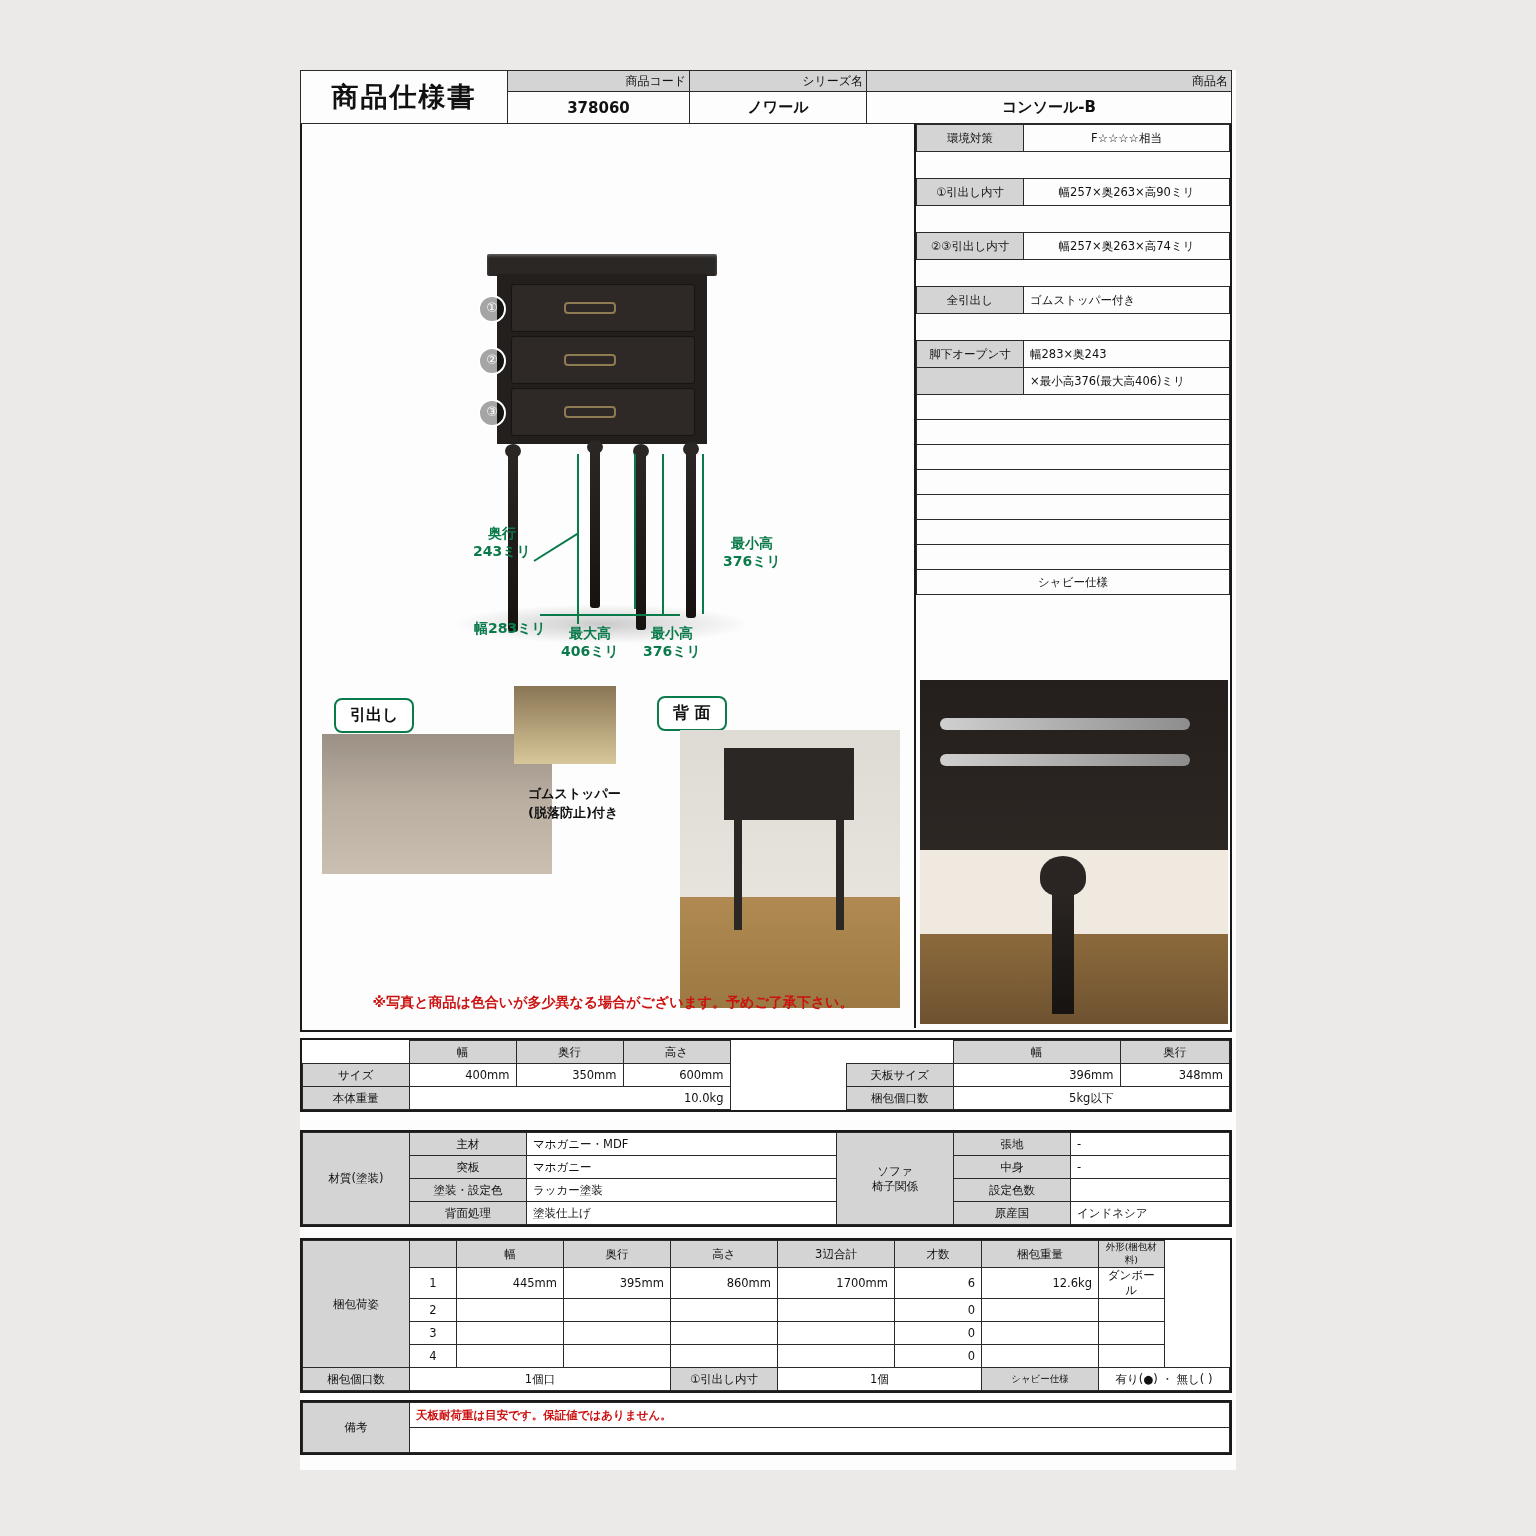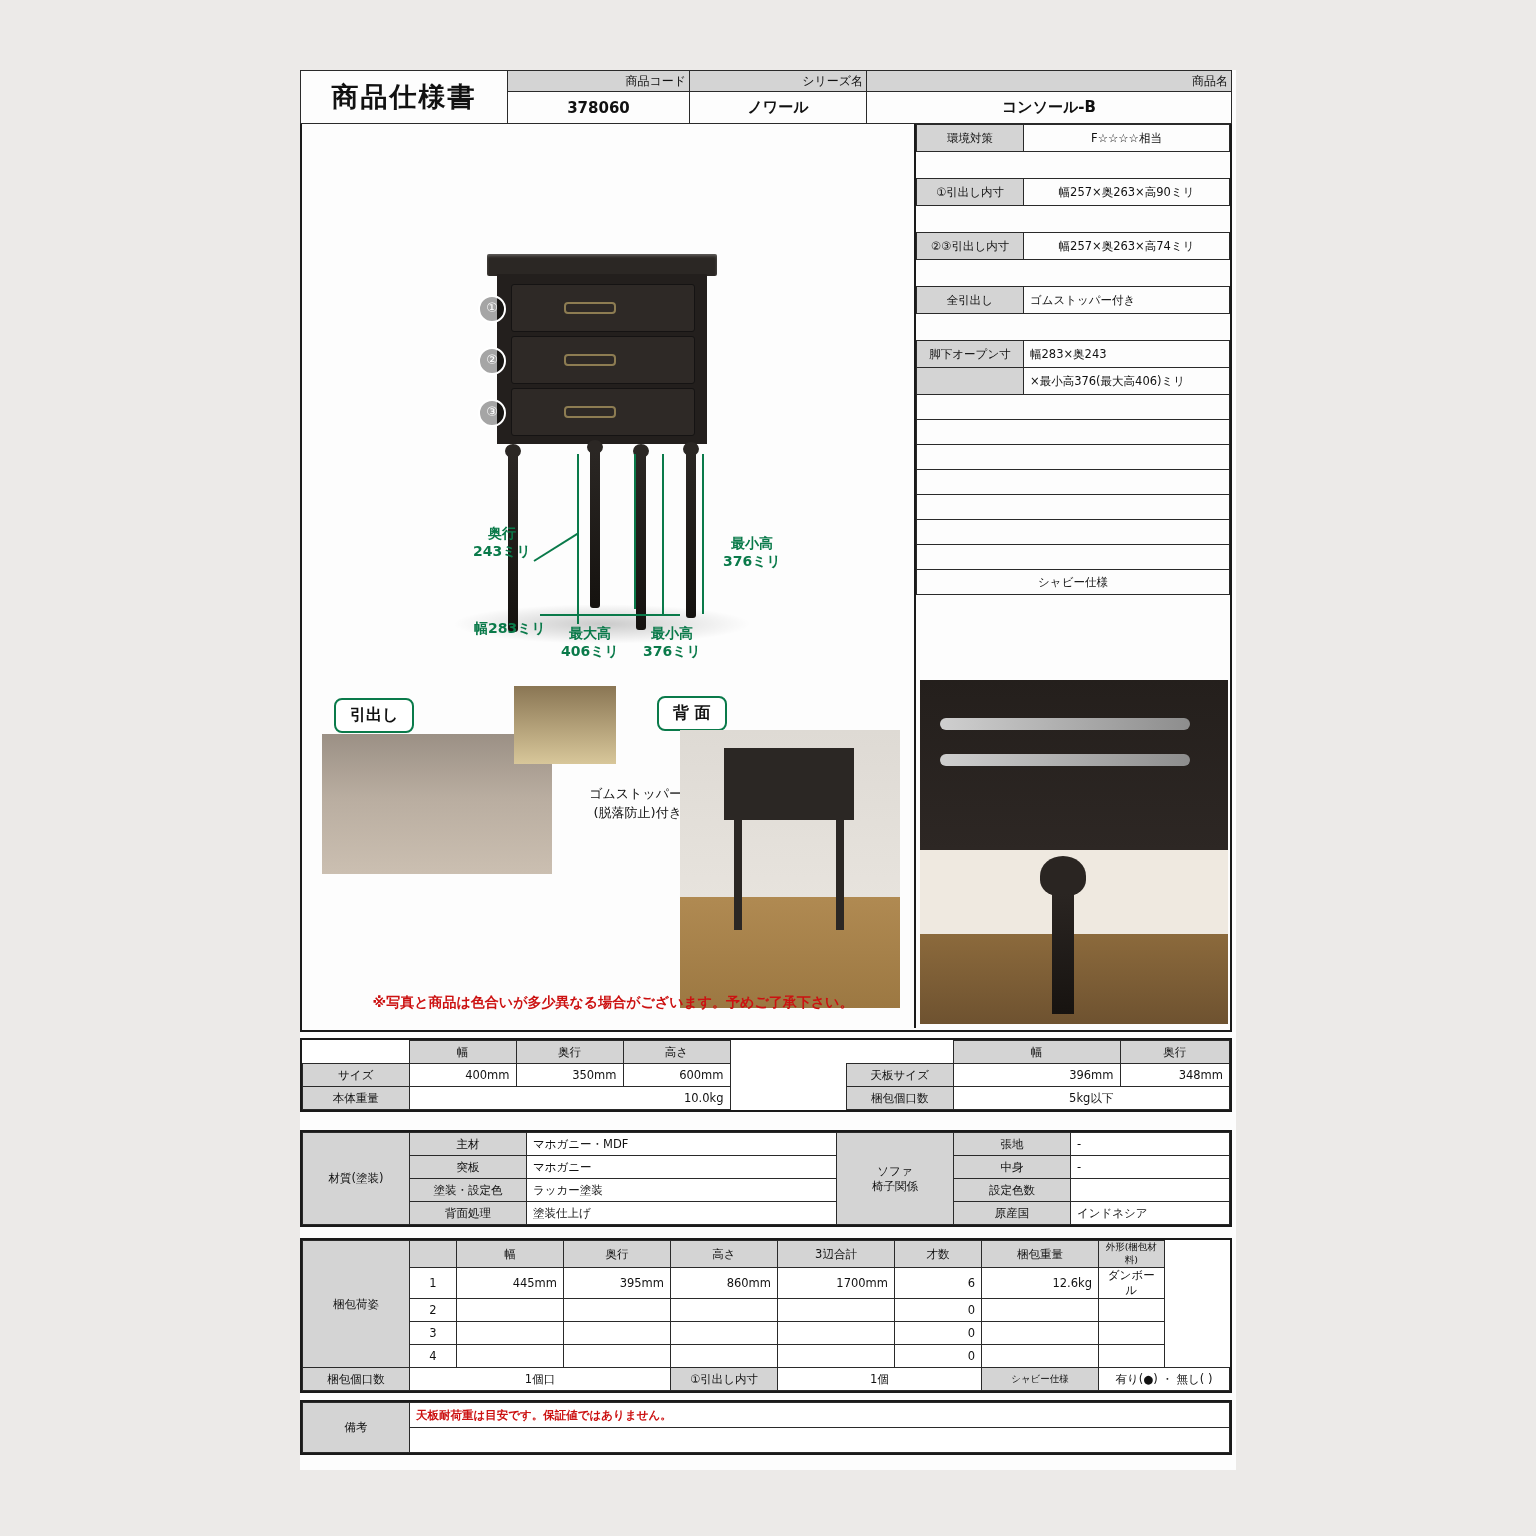--- a/index.html
+++ b/index.html
@@ -154,21 +154,21 @@
       <div class="dimtxt" style="left:400px;top:410px;width:100px">
         <span>最小高</span><br>
         <span>376ミリ</span>
       </div>
 
       <div class="tag" style="left:32px;top:574px">引出し</div>
       <div class="tag" style="left:355px;top:572px">背 面</div>
 
       <div class="ph drawer" style="left:20px;top:610px;width:230px;height:140px"></div>
       <div class="ph" style="left:212px;top:562px;width:102px;height:78px;background:linear-gradient(180deg,#8a7654,#d8c79a)"></div>
-      <div style="position:absolute;left:240px;top:660px;width:140px;font-size:13px;font-weight:normal;color:#111;text-align:right;line-height:19px">
+      <div style="position:absolute;left:226px;top:660px;width:140px;font-size:13px;font-weight:bold;color:#111;text-align:left;line-height:19px">
         <span>ゴムストッパー</span><br>
         <span>(脱落防止)付き</span>
       </div>
 
       <div class="ph back" style="left:378px;top:606px;width:220px;height:278px">
         <div style="position:absolute;left:44px;top:18px;width:130px;height:72px;background:#2b2724;"></div>
         <div style="position:absolute;left:54px;top:90px;width:8px;height:110px;background:#2b2724;"></div>
         <div style="position:absolute;left:156px;top:90px;width:8px;height:110px;background:#2b2724;"></div>
       </div>
 

